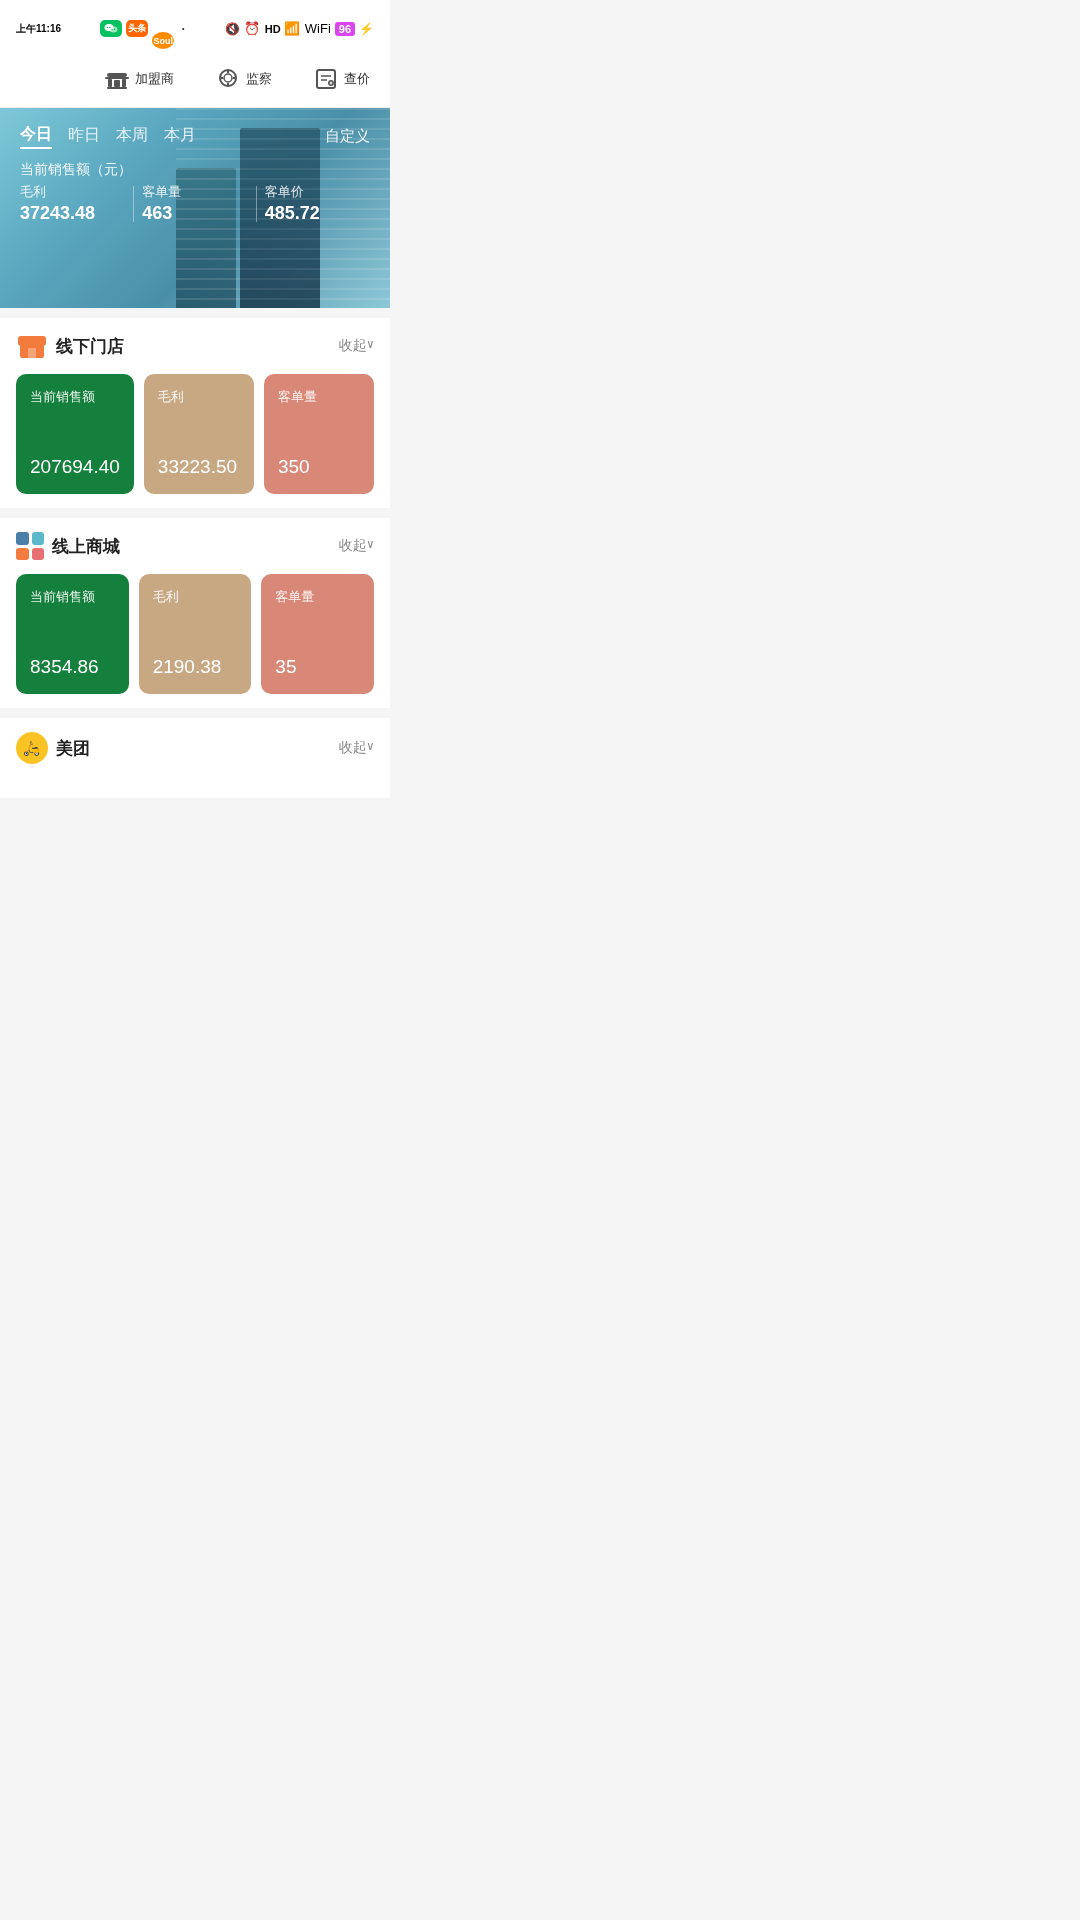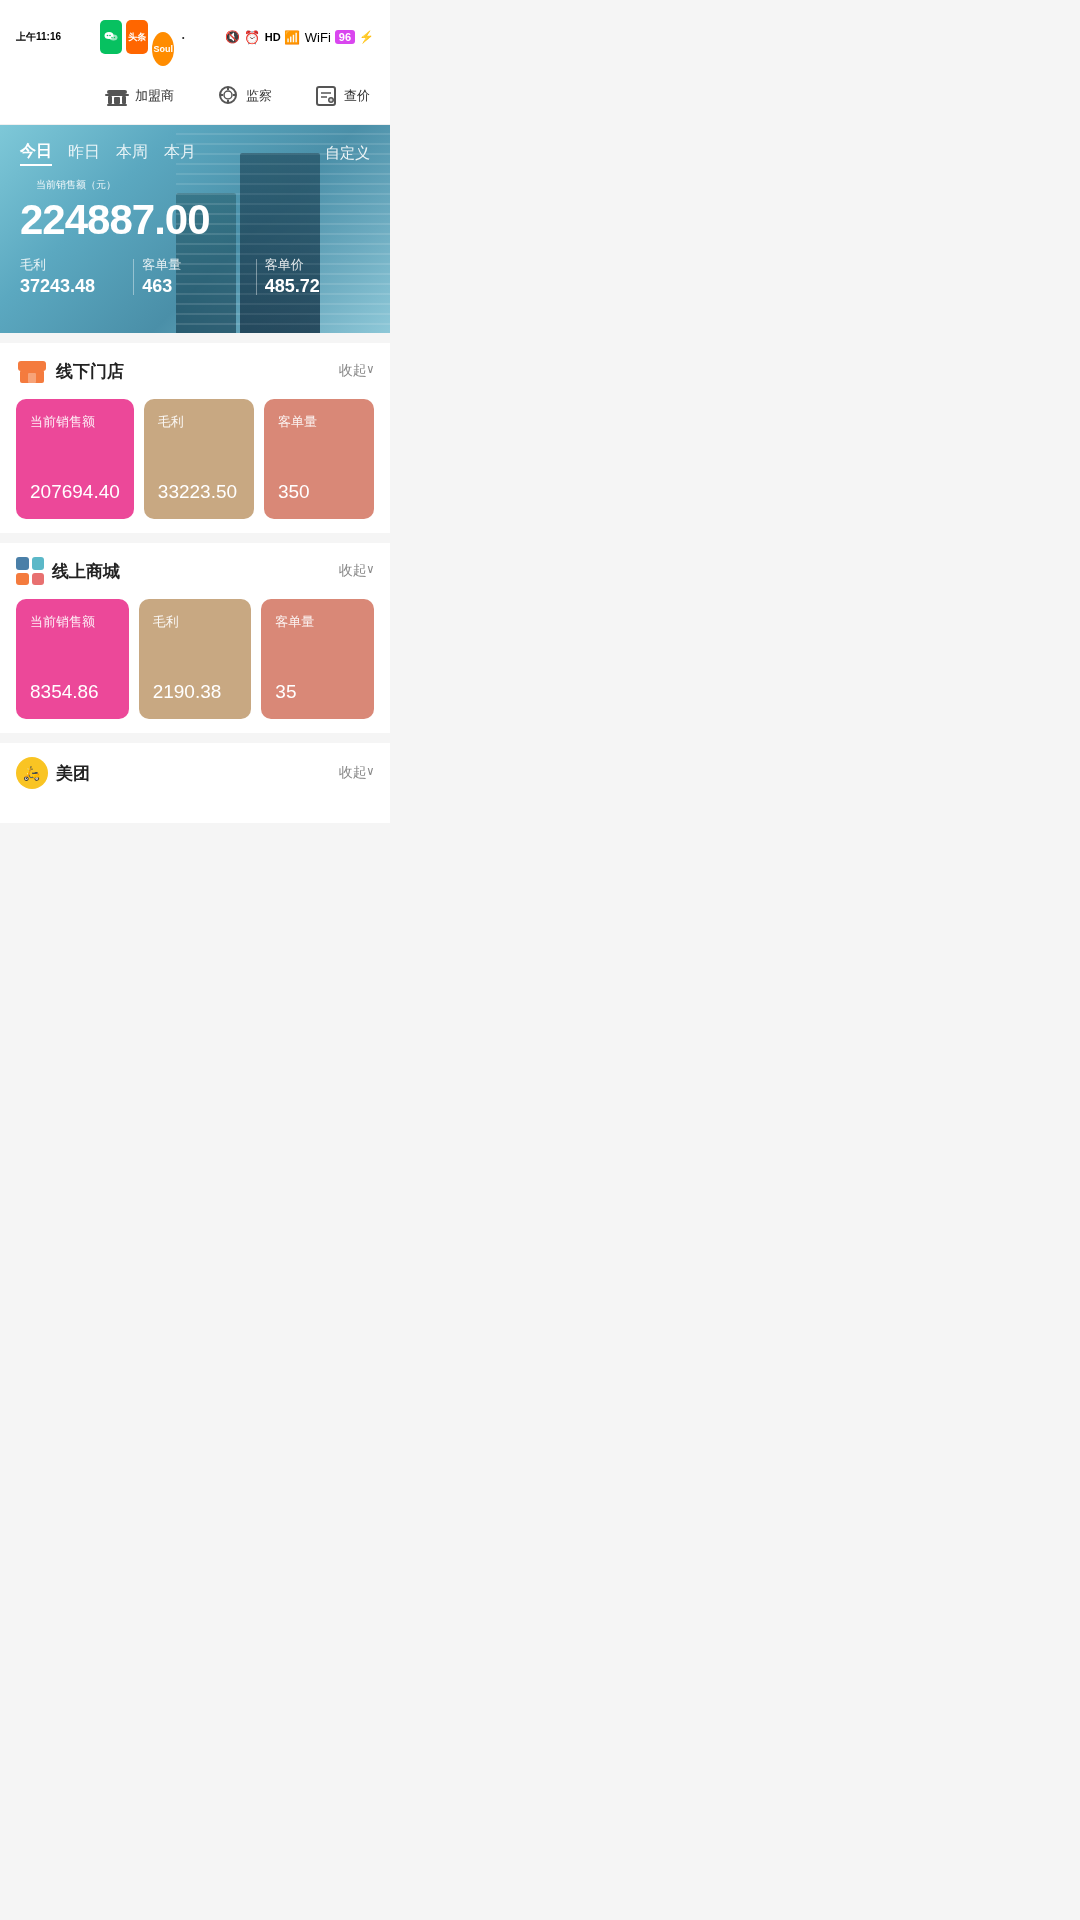--- a/index.html
+++ b/index.html
@@ -19,21 +19,21 @@
       align-items: center;
       justify-content: space-between;
       padding: 8px 16px 4px;
       font-size: 14px;
       font-weight: 500;
     }
     .status-time { font-size: 10px; font-weight: 600; }
     .status-icons { display: flex; align-items: center; gap: 4px; font-size: 12px; }
     .app-icons { display: flex; align-items: center; gap: 4px; }
     .app-icon {
-      width: 22px; height: 34px; border-radius: 5px;
+      width: 22px; height: 17px; border-radius: 5px;
       display: flex; align-items: center; justify-content: center;
       font-size: 10px; font-weight: bold; color: white;
     }
     .app-icon.green { background: #07c160; }
     .app-icon.orange { background: #ff6600; font-size: 8px; }
     .app-icon.soul { background: #ff8c00; font-size: 9px; border-radius: 50%; margin-top: 24px; }
 
     
     .top-nav {
       background: #fff;
@@ -113,23 +113,23 @@
       border-bottom: 2px solid #fff;
     }
     .custom-btn {
       margin-left: auto;
       color: rgba(255,255,255,0.9);
       font-size: 15px;
       cursor: pointer;
     }
     .sales-label {
       color: rgba(255,255,255,0.9);
-      font-size: 10px;
+      font-size: 14px;
       margin-bottom: 4px;
-      position: relative; z-index: 2; margin-left: 16px;
+      position: relative; z-index: 2;
     }
     .sales-amount {
       color: #fff;
       font-size: 42px;
       font-weight: 700;
       margin-bottom: 12px;
       position: relative; z-index: 2;
       letter-spacing: -1px;
     }
     .stats-row {
@@ -182,21 +182,21 @@
     }
     .card {
       flex: 1;
       border-radius: 10px;
       padding: 14px 14px 16px;
       min-height: 120px;
       display: flex;
       flex-direction: column;
       justify-content: space-between;
     }
-    .card.blue { background: #ec4899; }
+    .card.blue { background: #15803d; }
     .card.tan { background: #c8a882; }
     .card.salmon { background: #d98877; }
     .card-label { font-size: 13px; color: rgba(255,255,255,0.9); margin-bottom: 8px; }
     .card-value { font-size: 19px; font-weight: 400; color: #fff; }
 
     
     .icon-meituan {
       width: 32px; height: 32px;
       background: #f9c423;
       border-radius: 50%;
@@ -293,21 +293,20 @@
 
   <div class="date-tabs">
     <span class="date-tab active">今日</span>
     <span class="date-tab">昨日</span>
     <span class="date-tab">本周</span>
     <span class="date-tab">本月</span>
     <span class="custom-btn">自定义</span>
   </div>
 
   <div class="sales-label">当前销售额（元）</div>
-  <div class="sales-amount">224887.00</div>
 
   <div class="stats-row">
     <div class="stat-item">
       <div class="stat-label">毛利</div>
       <div class="stat-value">37243.48</div>
     </div>
     <div class="stat-divider"></div>
     <div class="stat-item">
       <div class="stat-label">客单量</div>
       <div class="stat-value">463</div>

